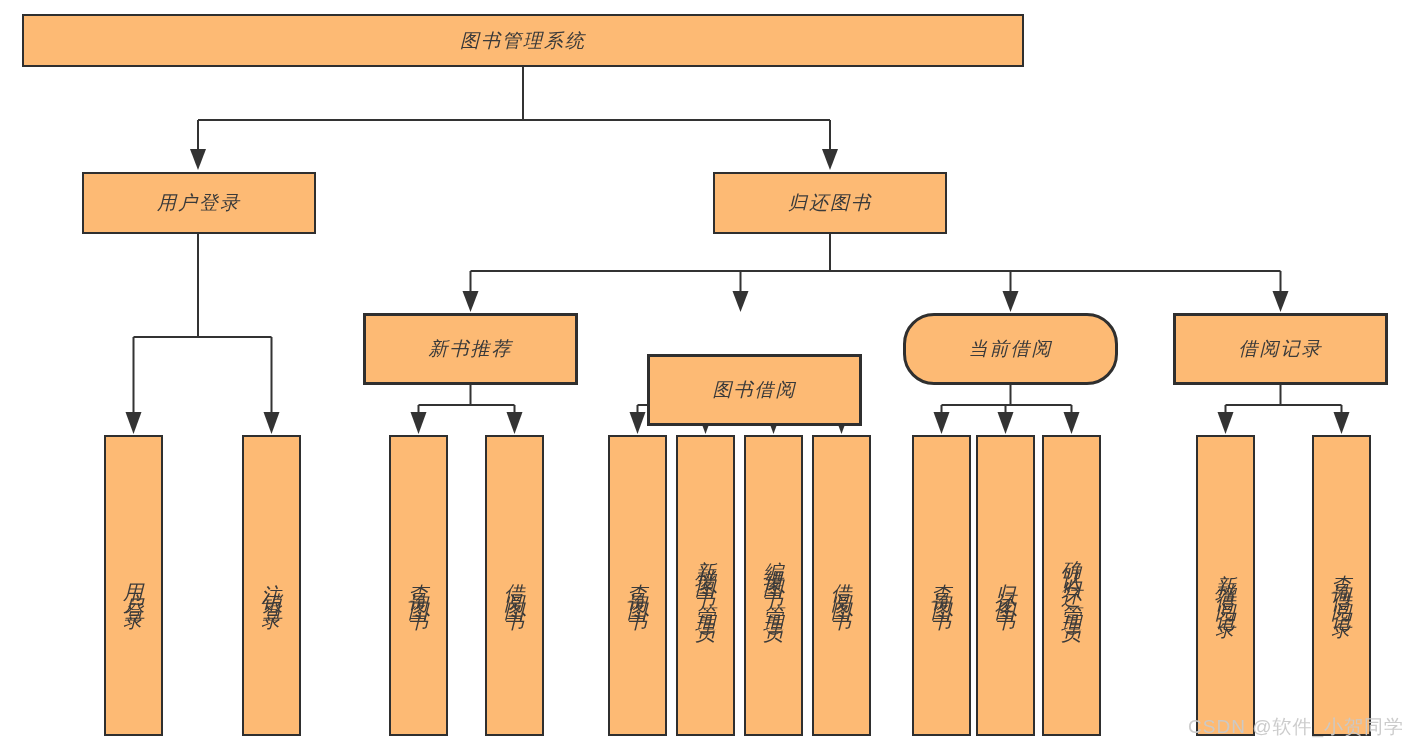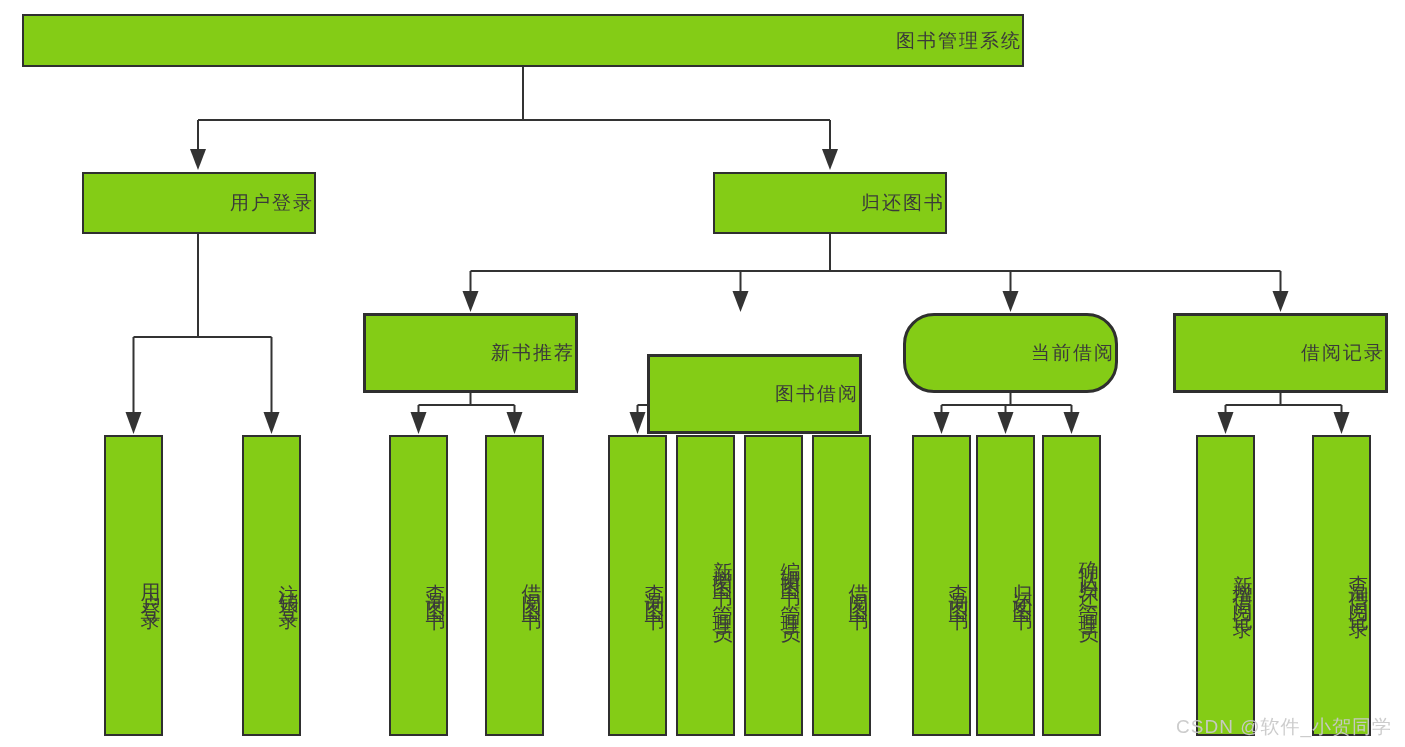--- a/index.html
+++ b/index.html
@@ -26,57 +26,58 @@
     stroke: #333333;
     stroke-width: 2;
   }
   .connectors polygon {
     fill: #333333;
     stroke: none;
   }
   .node {
     position: absolute;
     box-sizing: border-box;
-    background: #84cc16;
+    background: #fdba74;
     border: 2px solid #2f2f2f;
     display: flex;
     align-items: center;
-    justify-content: flex-end;
+    justify-content: center;
     color: #3a3a3a;
     z-index: 1;
+    font-style: italic;
   }
   .hbox {
     font-size: 19px;
     letter-spacing: 2px;
     white-space: nowrap;
   }
   .root {
     left: 22px; top: 14px; width: 1002px; height: 53px;
   }
   .lvl2 {
     top: 172px; width: 234px; height: 62px;
   }
   .lvl3 {
-    top: 313px; width: 215px; height: 80px;
+    top: 313px; width: 215px; height: 72px;
     border-width: 3px;
   }
   .leaf {
     top: 435px; width: 59px; height: 301px;
   }
   .vtext {
     writing-mode: vertical-lr;
     text-orientation: mixed;
     font-size: 20px;
     letter-spacing: 9px;
     line-height: 1;
     white-space: nowrap;
   }
   .watermark {
     position: absolute;
-    right: 13px;
+    right: 1px;
     bottom: 7px;
     z-index: 3;
     font-size: 19px;
     letter-spacing: 1px;
     color: rgba(201, 201, 201, 0.95);
     white-space: nowrap;
   }
 </style>
 </head>
 <body>

